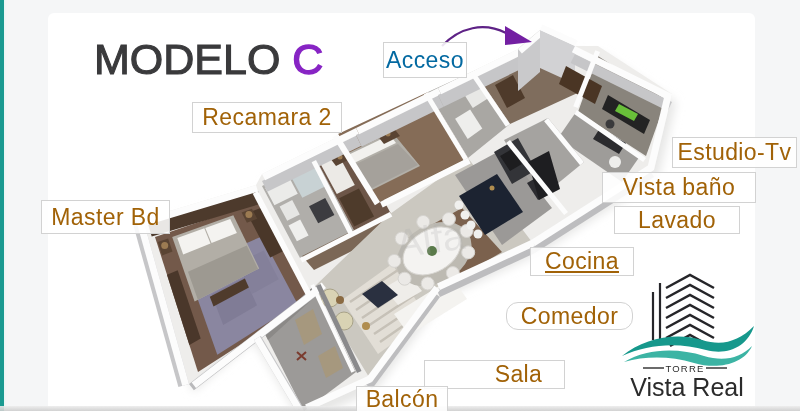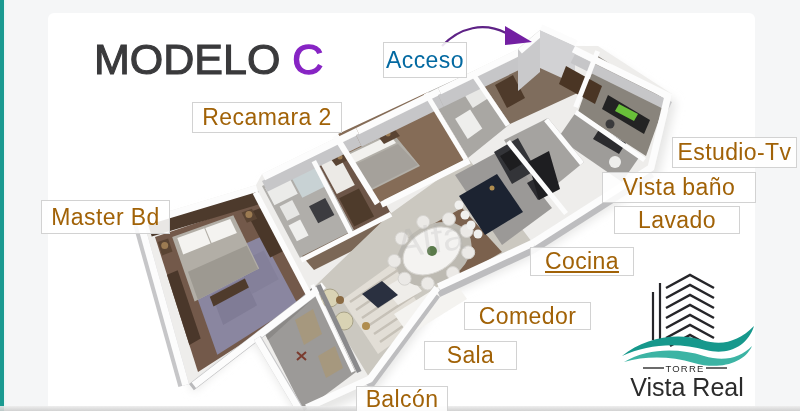--- a/index.html
+++ b/index.html
@@ -168,23 +168,23 @@
 <div class="lbl" style="left:383px;top:42px;width:82px;height:34px;color:#0369a1;">Acceso</div>
 
 <div class="lbl" style="left:672px;top:89px;width:123px;height:29px;margin-top:48px;">Estudio-Tv</div>
 
 <div class="lbl" style="left:602px;top:172px;width:152px;height:29px;">Vista baño</div>
 
 <div class="lbl" style="left:566px;top:206px;width:124px;height:26px;margin-left:48px;">Lavado</div>
 
 <div class="lbl" style="left:530px;top:247px;width:102px;height:27px;text-decoration:underline;">Cocina</div>
 
-<div class="lbl" style="left:464px;top:302px;width:125px;height:26px;">Comedor</div>
-
-<div class="lbl" style="left:424px;top:341px;width:91px;height:27px;">Sala</div>
+<div class="lbl" style="left:506px;top:302px;width:125px;height:26px;border-radius:12px;">Comedor</div>
+
+<div class="lbl" style="left:424px;top:360px;width:91px;height:27px;padding-left:48px;">Sala</div>
 
 <div class="lbl" style="left:356px;top:386px;width:90px;height:25px;">Balcón</div>
 
 <div class="lbl" style="left:41px;top:200px;width:127px;height:32px;">Master Bd</div>
 
 <svg width="150" height="140" viewBox="0 0 150 140" style="position:absolute;left:614px;top:268px;">
 
 <g stroke="#26262a" stroke-width="2.2" fill="none">
 <line x1="39" y1="24" x2="39" y2="72"></line>
 <line x1="46" y1="15" x2="46" y2="76"></line>

